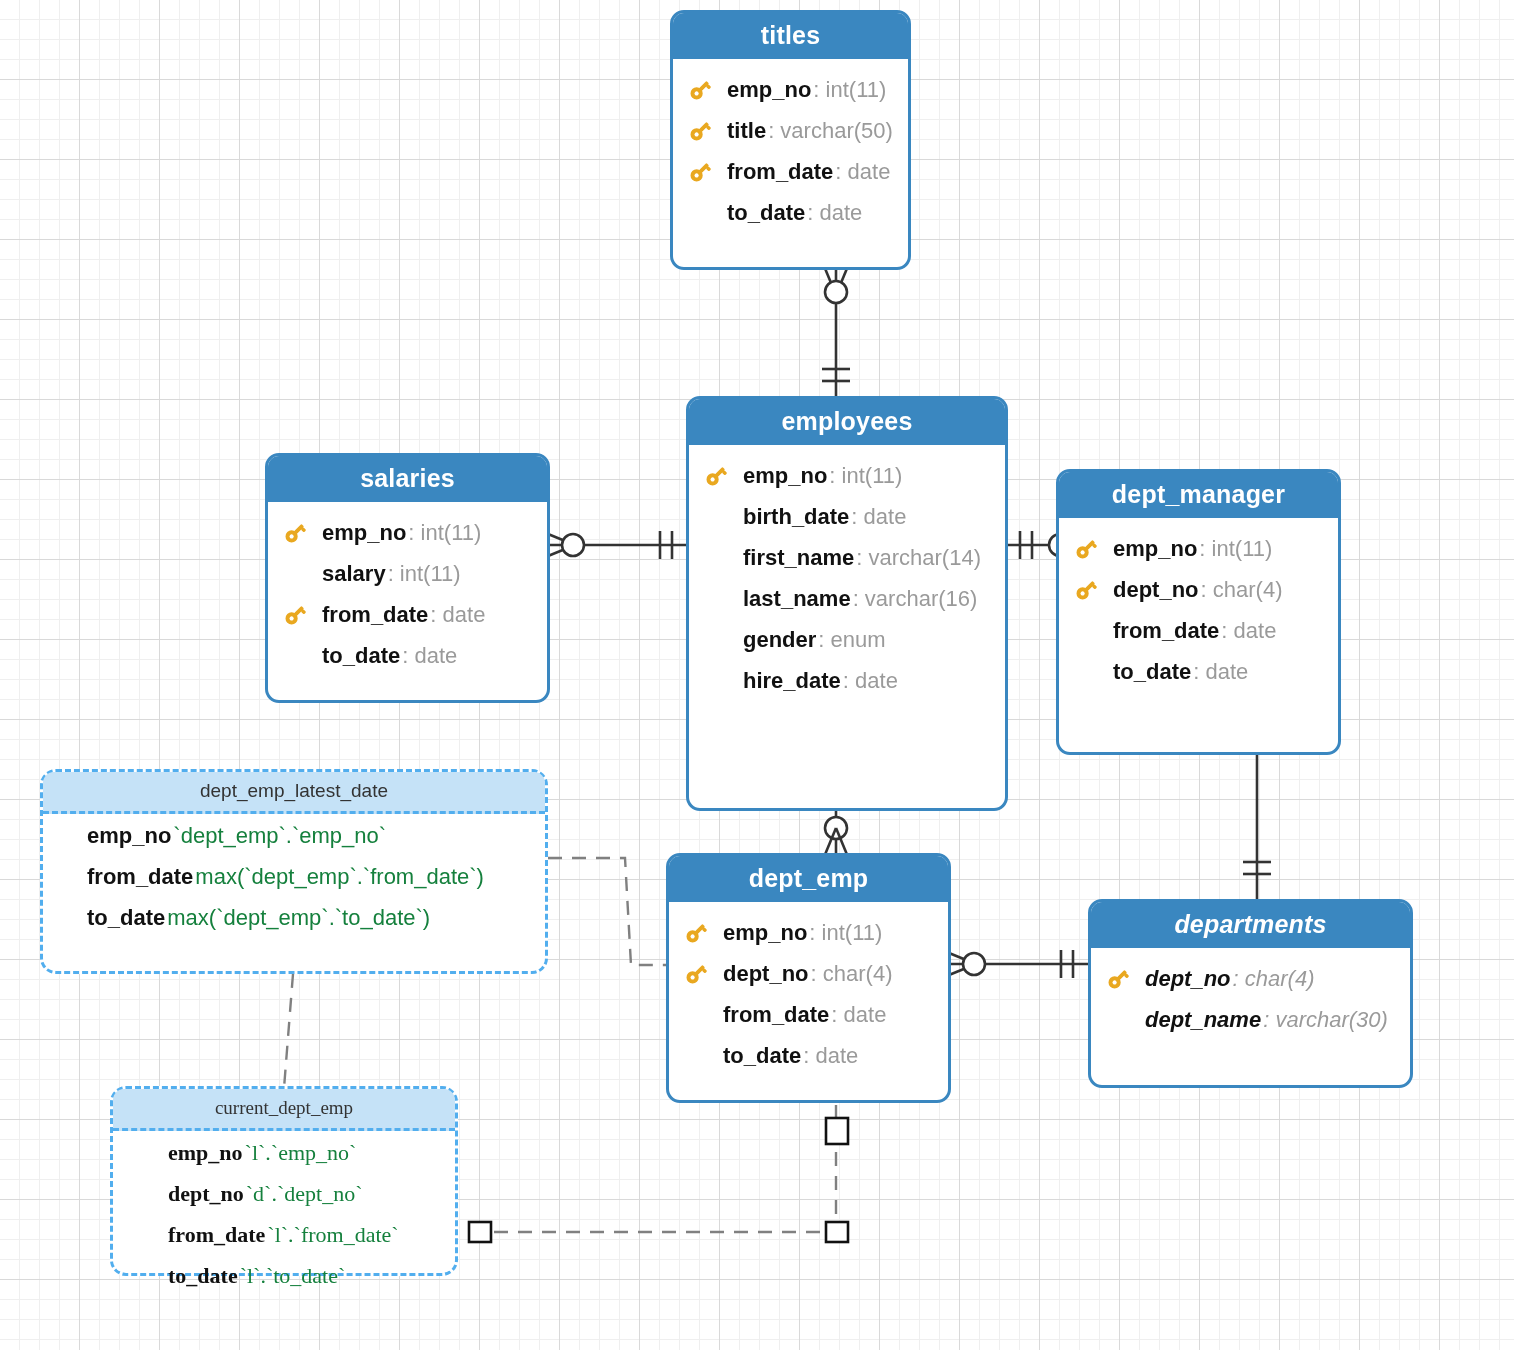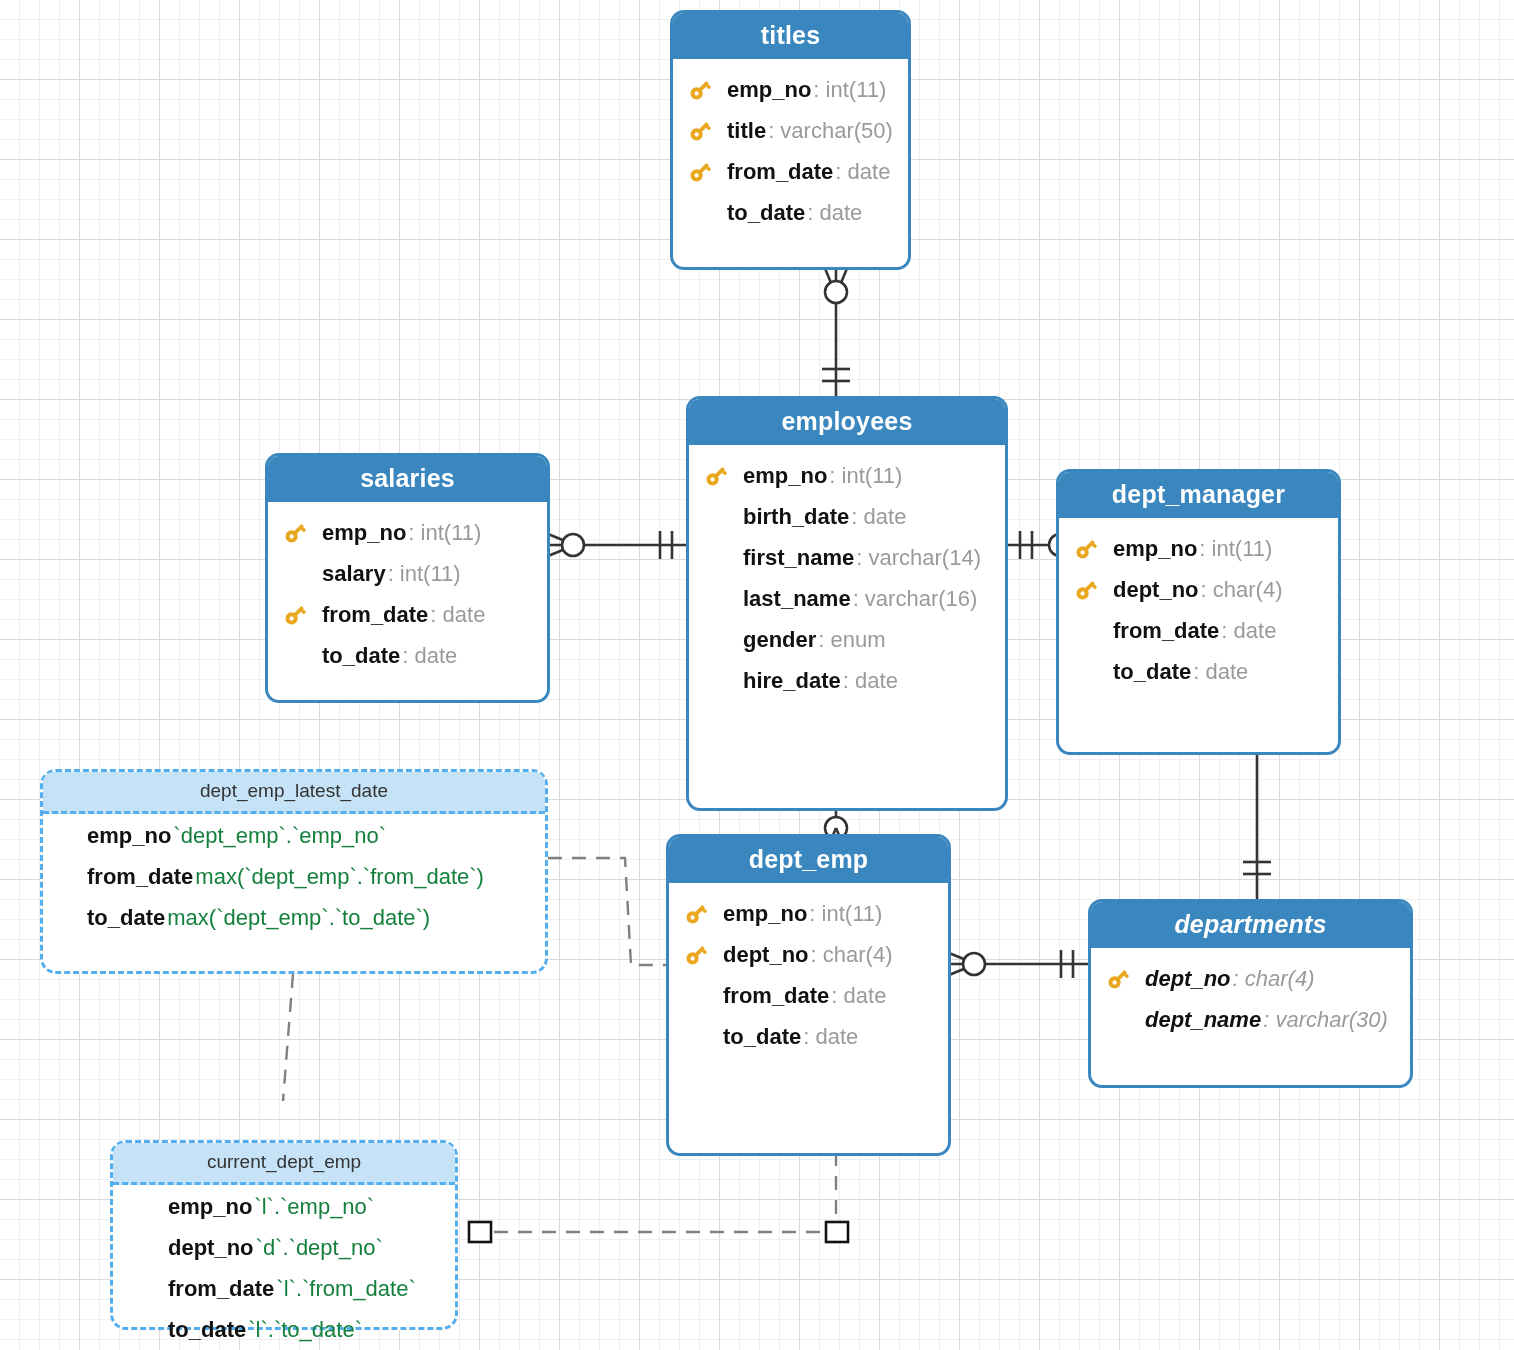--- a/index.html
+++ b/index.html
@@ -80,24 +80,24 @@
     white-space:nowrap;
   }
   .vrow .vname{font-weight:bold;color:#111111;}
   .vrow .vexpr{color:#15803d;margin-left:2px;}
 
   
   #ent-titles{left:670px;top:10px;width:241px;height:260px;}
   #ent-employees{left:686px;top:396px;width:322px;height:415px;}
   #ent-salaries{left:265px;top:437px;width:285px;height:250px;margin-top:16px;}
   #ent-dept_manager{left:1056px;top:437px;width:285px;height:286px;margin-top:32px;}
-  #ent-dept_emp{left:666px;top:834px;width:285px;height:322px;}
+  #ent-dept_emp{left:666px;top:853px;width:285px;height:250px;}
   #ent-departments{left:1088px;top:899px;width:325px;height:189px;font-style:italic;}
   #view-latest{left:40px;top:769px;width:508px;height:205px;}
-  #view-current{left:110px;top:1140px;width:348px;height:190px;}
+  #view-current{left:110px;top:1086px;width:348px;height:190px;font-family:Liberation Serif, serif;}
 </style>
 </head>
 <body>
 
 <div id="canvas">
 
   <svg id="links" viewBox="0 0 1514 1350">
     <g stroke="#333333" stroke-width="2.6" fill="none" stroke-linecap="butt">
 
       <g>

